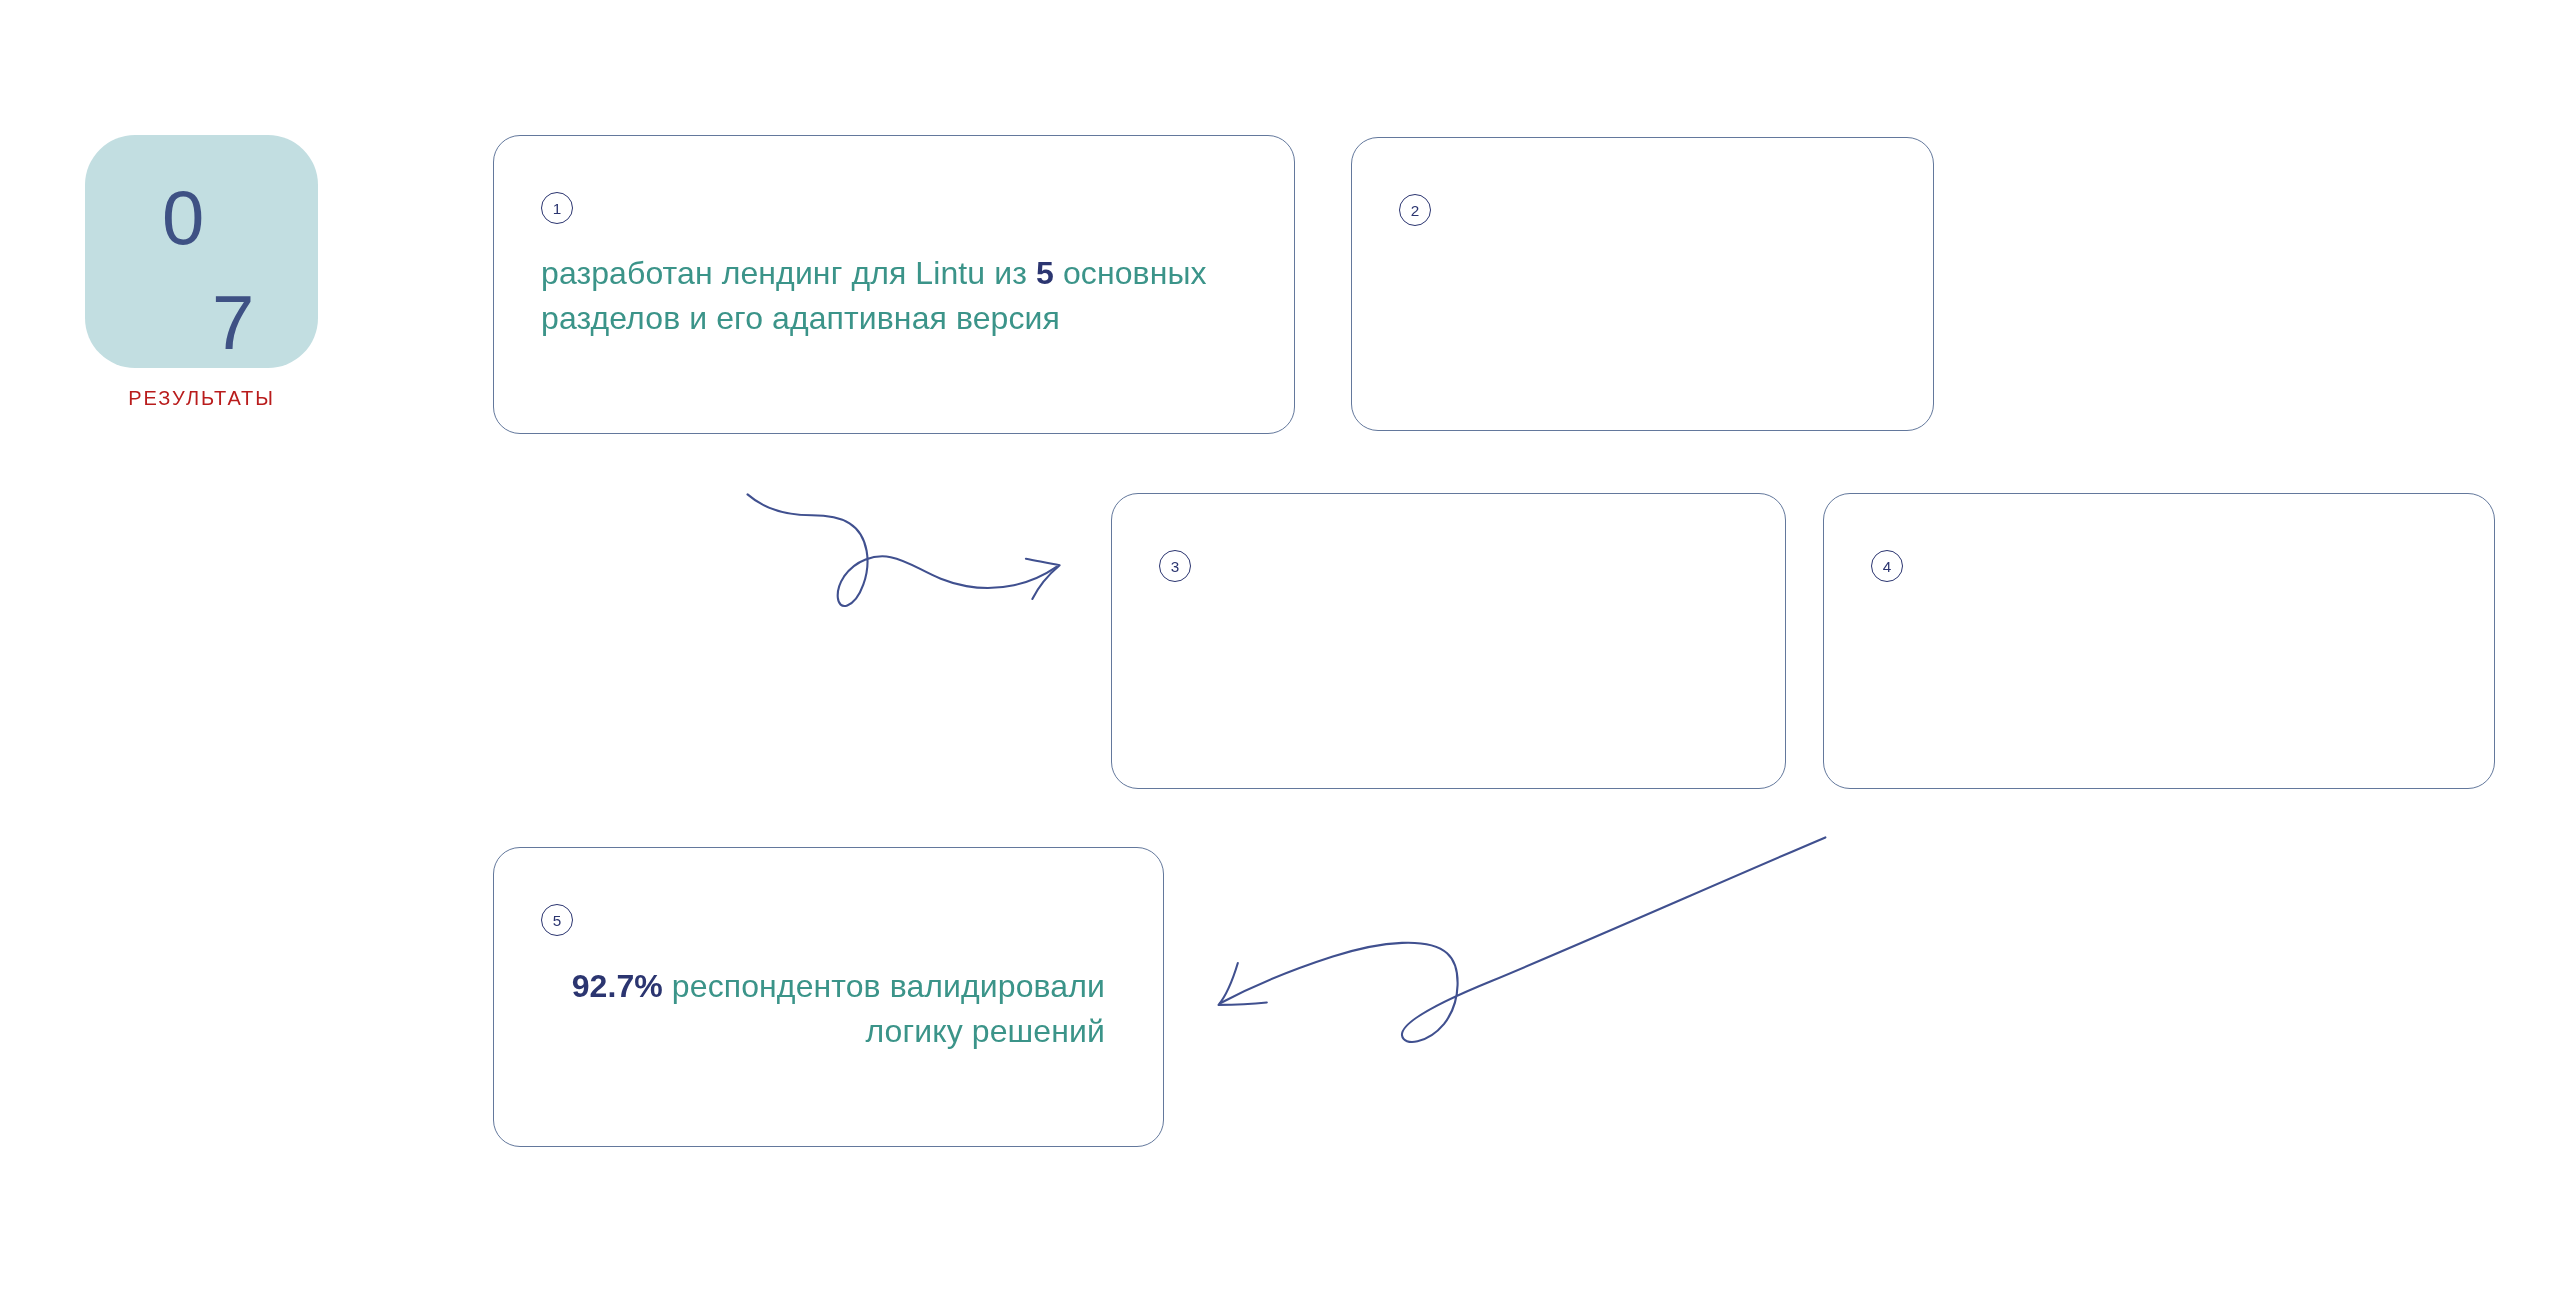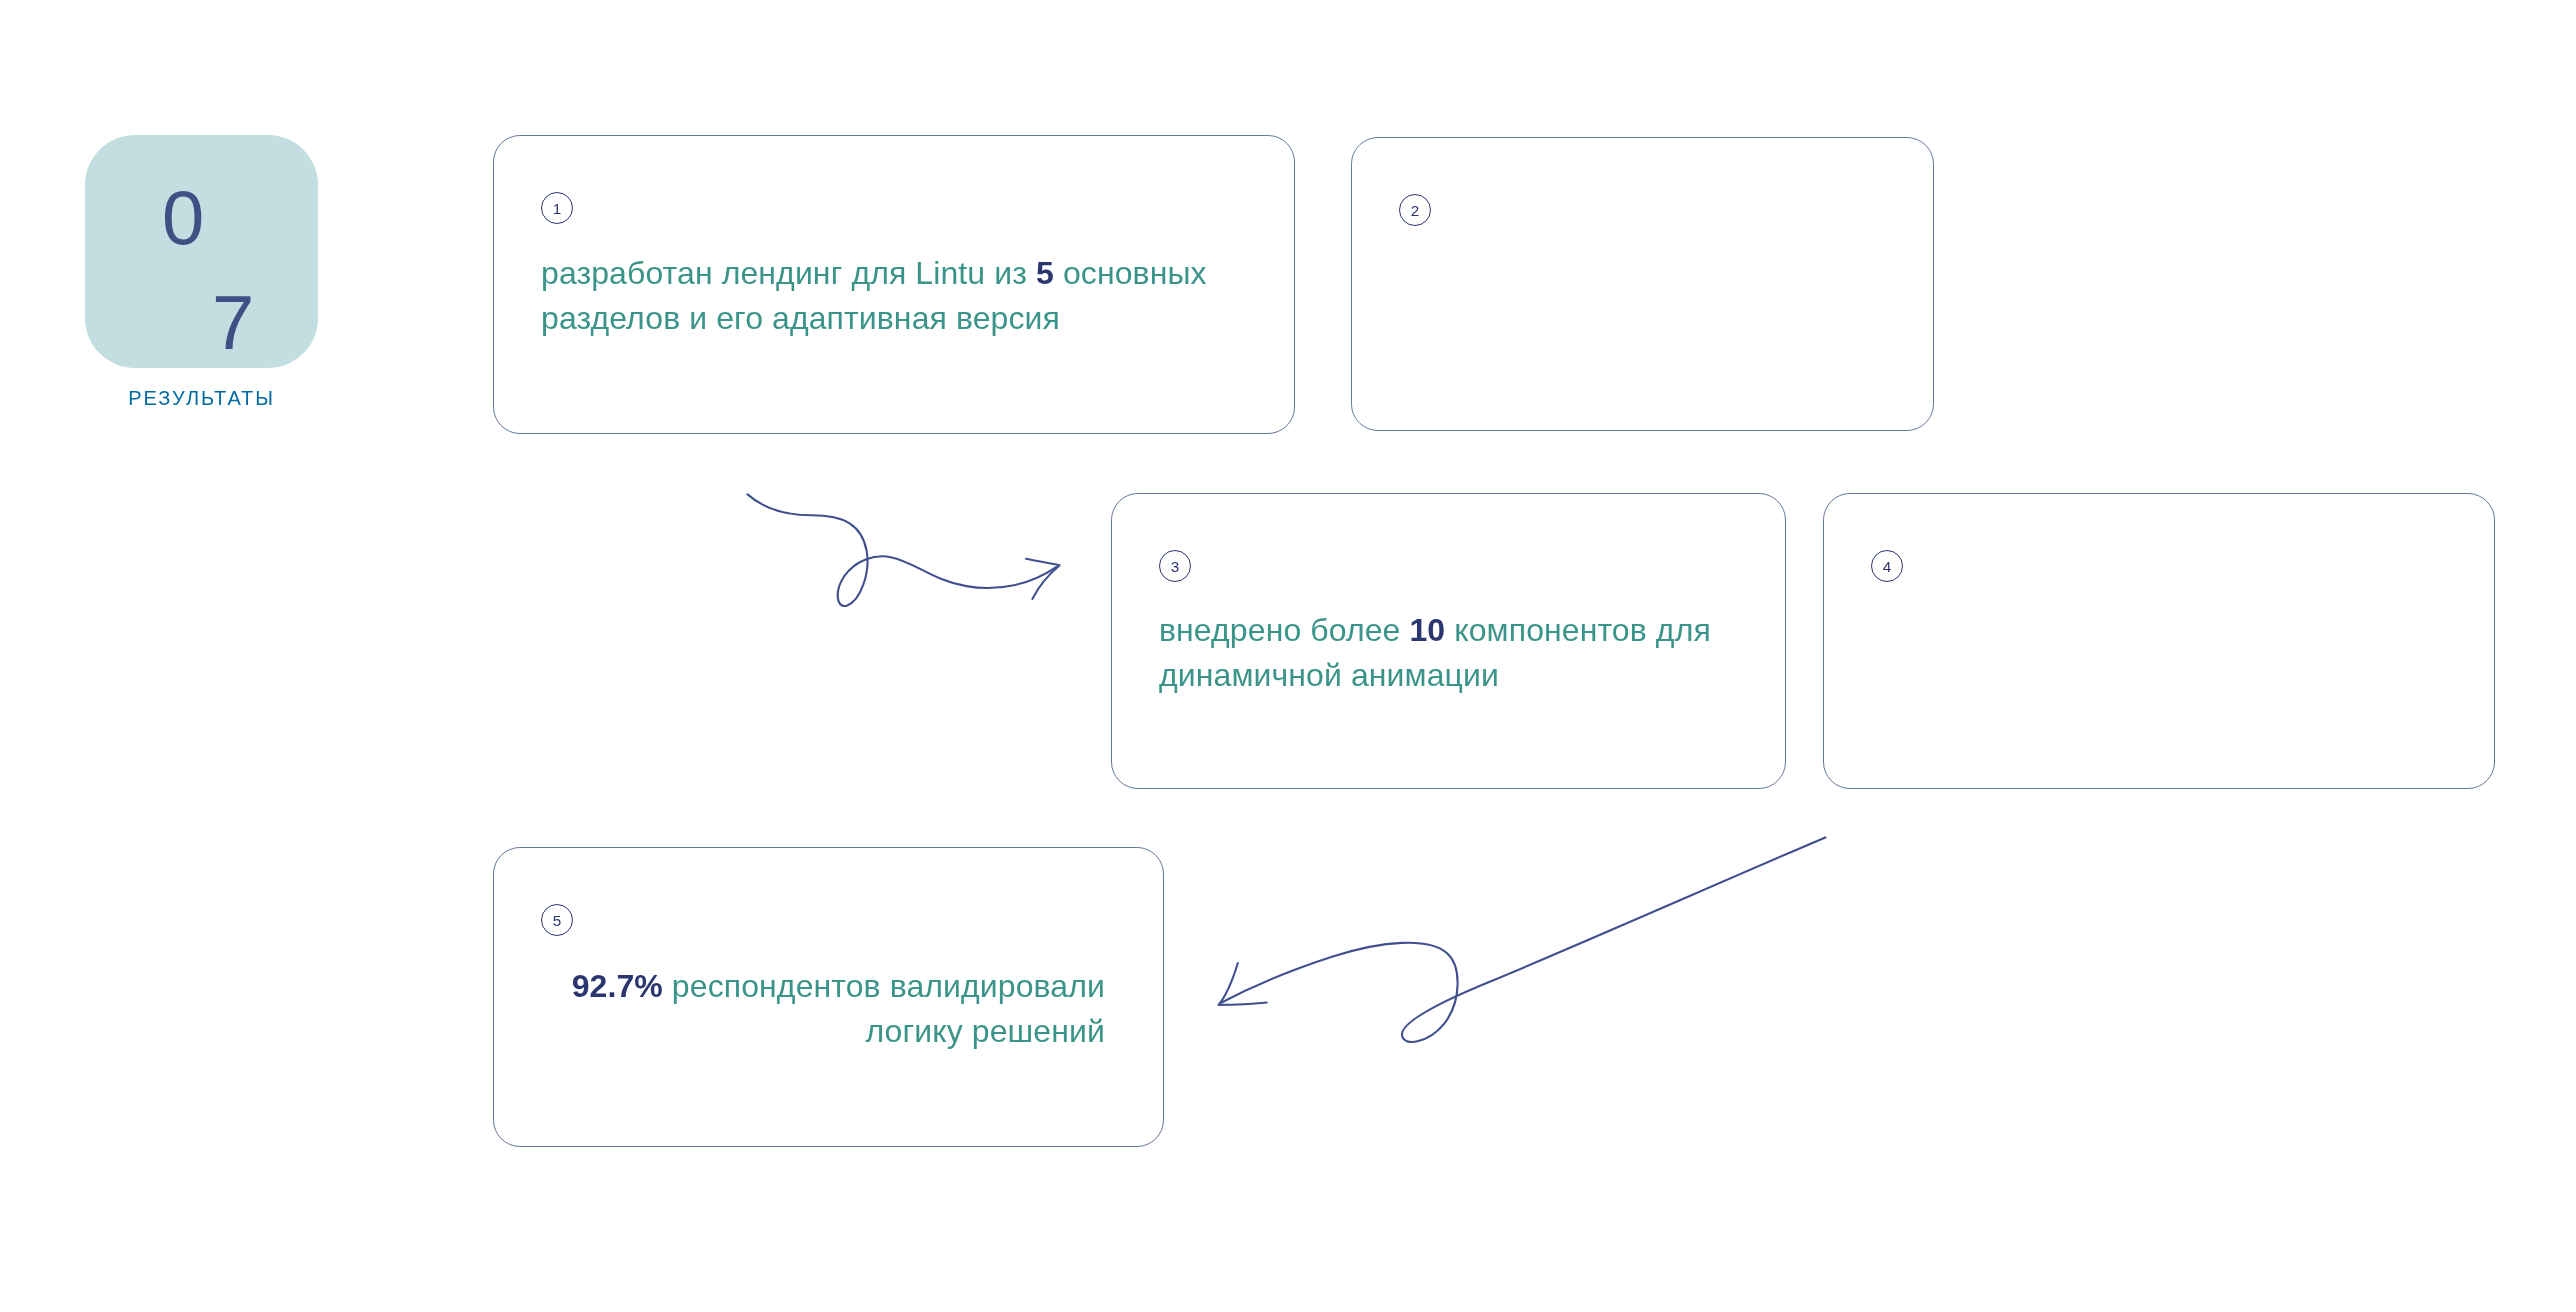--- a/index.html
+++ b/index.html
@@ -44,21 +44,21 @@
     letter-spacing: 0.4px;
   }
   .section-badge .digit-a { left: 77px; top: 45px; }
   .section-badge .digit-b { left: 127px; top: 150px; }
   .section-badge-label {
     margin-top: 19.3px;
     width: 233px;
     text-align: center;
     font-size: 20px;
     letter-spacing: 1.9px;
-    color: #0369a1;
+    color: #b91c1c;
     font-weight: 400;
   }
 
   
   .card {
     position: absolute;
     box-sizing: border-box;
     background: #ffffff;
     border: 1.3px solid #63789c;
     border-radius: 27px;
@@ -144,21 +144,20 @@
     <div class="card-num">1</div>
     <div class="card-text"><span>разработан лендинг для Lintu из </span><b>5</b><span> основных разделов и его адаптивная версия</span></div>
   </div>
 
   <div class="card" id="card-2">
     <div class="card-num">2</div>
   </div>
 
   <div class="card" id="card-3">
     <div class="card-num">3</div>
-    <div class="card-text"><span>внедрено более </span><b>10</b><span> компонентов для динамичной анимации</span></div>
   </div>
 
   <div class="card" id="card-4">
     <div class="card-num">4</div>
   </div>
 
   <div class="card" id="card-5">
     <div class="card-num">5</div>
     <div class="card-text"><b>92.7%</b><span> респондентов валидировали логику решений</span></div>
   </div>

